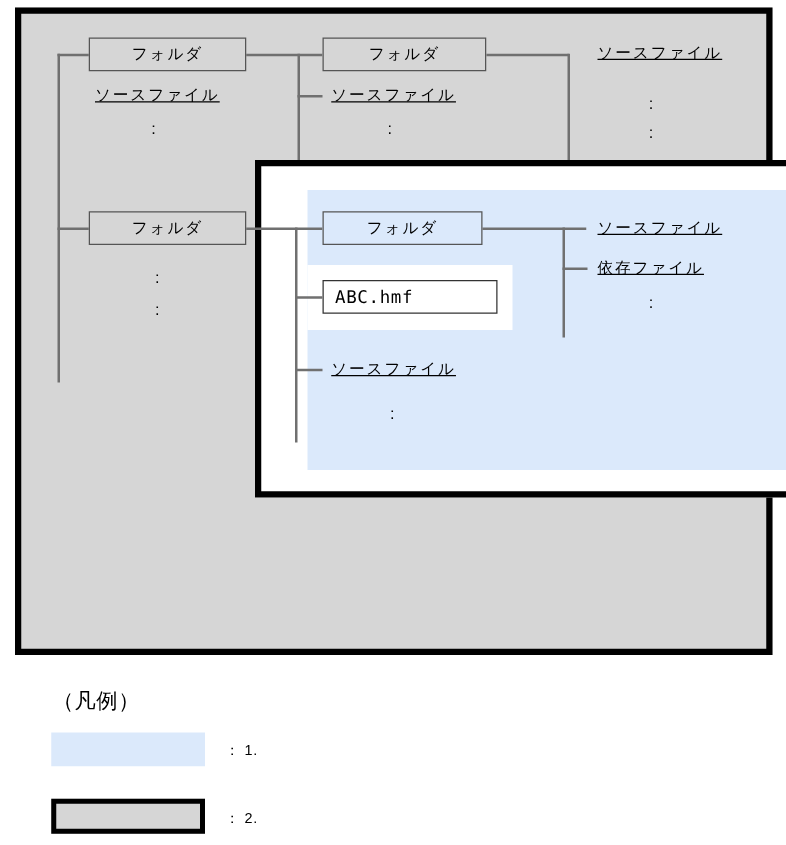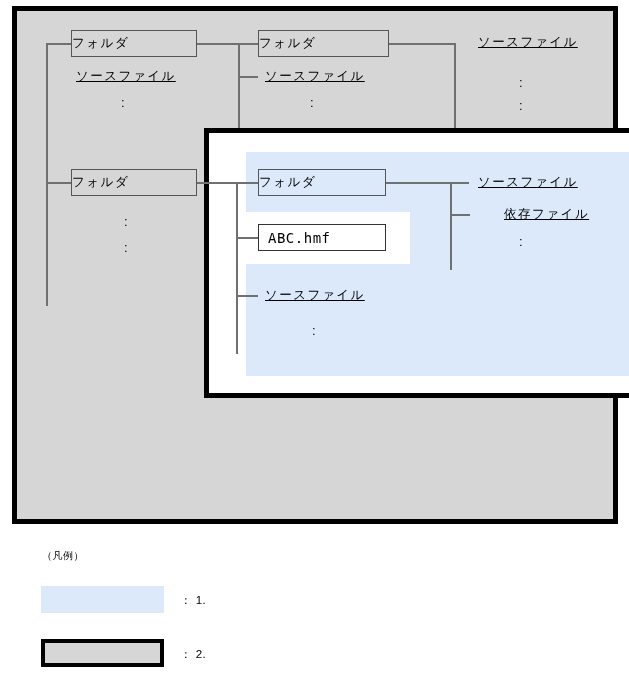--- a/index.html
+++ b/index.html
@@ -60,21 +60,21 @@
   
   .node-box {
     position: absolute;
     box-sizing: border-box;
     border: 1px solid #555555;
     background: #d6d6d6;
     font-size: 12.5px;
     line-height: 1;
     display: flex;
     align-items: center;
-    justify-content: flex-start;
+    justify-content: center;
     letter-spacing: 1.5px;
     white-space: nowrap;
   }
   .node-box.on-blue { background: #dbe9fb; }
   .node-box.file-box {
     background: #ffffff;
     border: 1px solid #333333;
     font-family: "DejaVu Sans Mono", "Liberation Mono", monospace;
     font-size: 14px;
     letter-spacing: 0.5px;
@@ -110,21 +110,21 @@
     position: absolute;
     height: 2px;
     background: #707070;
   }
 
   
   .legend-title {
     position: absolute;
     left: 42px;
     top: 549px;
-    font-size: 10px;
+    font-size: 17px;
     letter-spacing: 0.5px;
     white-space: nowrap;
   }
   .legend-swatch-blue {
     position: absolute;
     left: 41px;
     top: 586px;
     width: 123px;
     height: 27px;
     background: #dbe9fb;
@@ -200,33 +200,33 @@
   </div>
 
   <div class="node-box" style="left:71px; top:169px; width:126px; height:27px;">
     <span>フォルダ</span>
   </div>
 
   <div class="node-box on-blue" style="left:258px; top:169px; width:128px; height:27px;">
     <span>フォルダ</span>
   </div>
 
-  <div class="node-box file-box" style="left:258px; top:224px; width:128px; height:27px;">
+  <div class="node-box file-box" style="left:258px; top:224px; width:140px; height:27px;">
     <span>ABC.hmf</span>
   </div>
 
   <div class="leaf-label" style="left:76px; top:70px;">ソースファイル</div>
 
   <div class="leaf-label" style="left:265px; top:70px;">ソースファイル</div>
 
   <div class="leaf-label" style="left:478px; top:36px;">ソースファイル</div>
 
   <div class="leaf-label" style="left:478px; top:176px;">ソースファイル</div>
 
-  <div class="leaf-label" style="left:504px; top:208px;">依存ファイル</div>
+  <div class="leaf-label" style="left:478px; top:208px;">依存ファイル</div>
 
   <div class="leaf-label" style="left:265px; top:289px;">ソースファイル</div>
 
   <div class="vdots" style="left:121px; top:96px;">:</div>
 
   <div class="vdots" style="left:310px; top:96px;">:</div>
 
   <div class="vdots" style="left:519px; top:76px;">:</div>
   <div class="vdots" style="left:519px; top:99px;">:</div>
 

